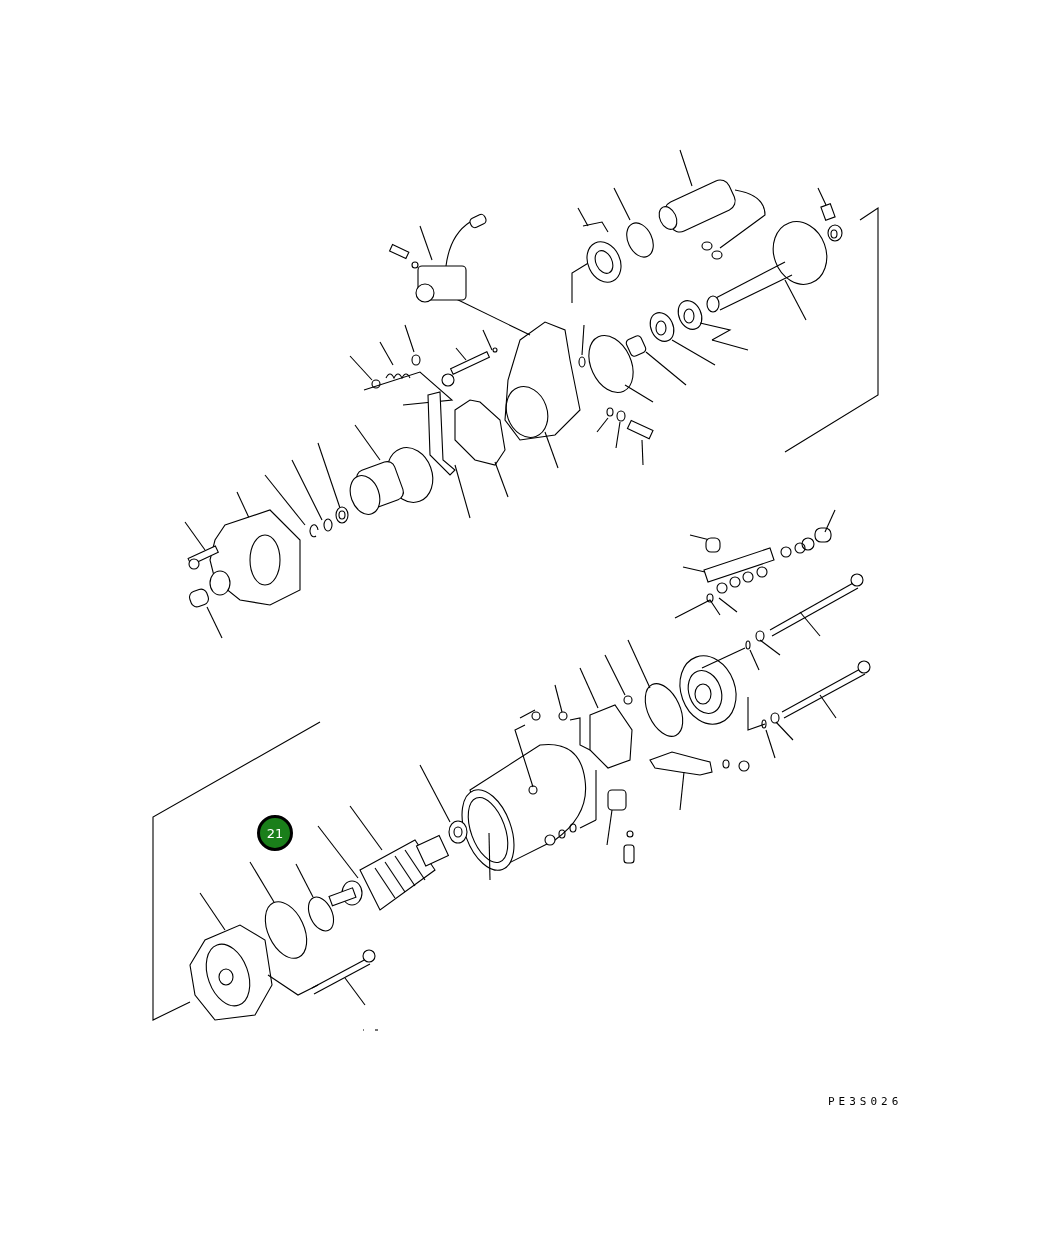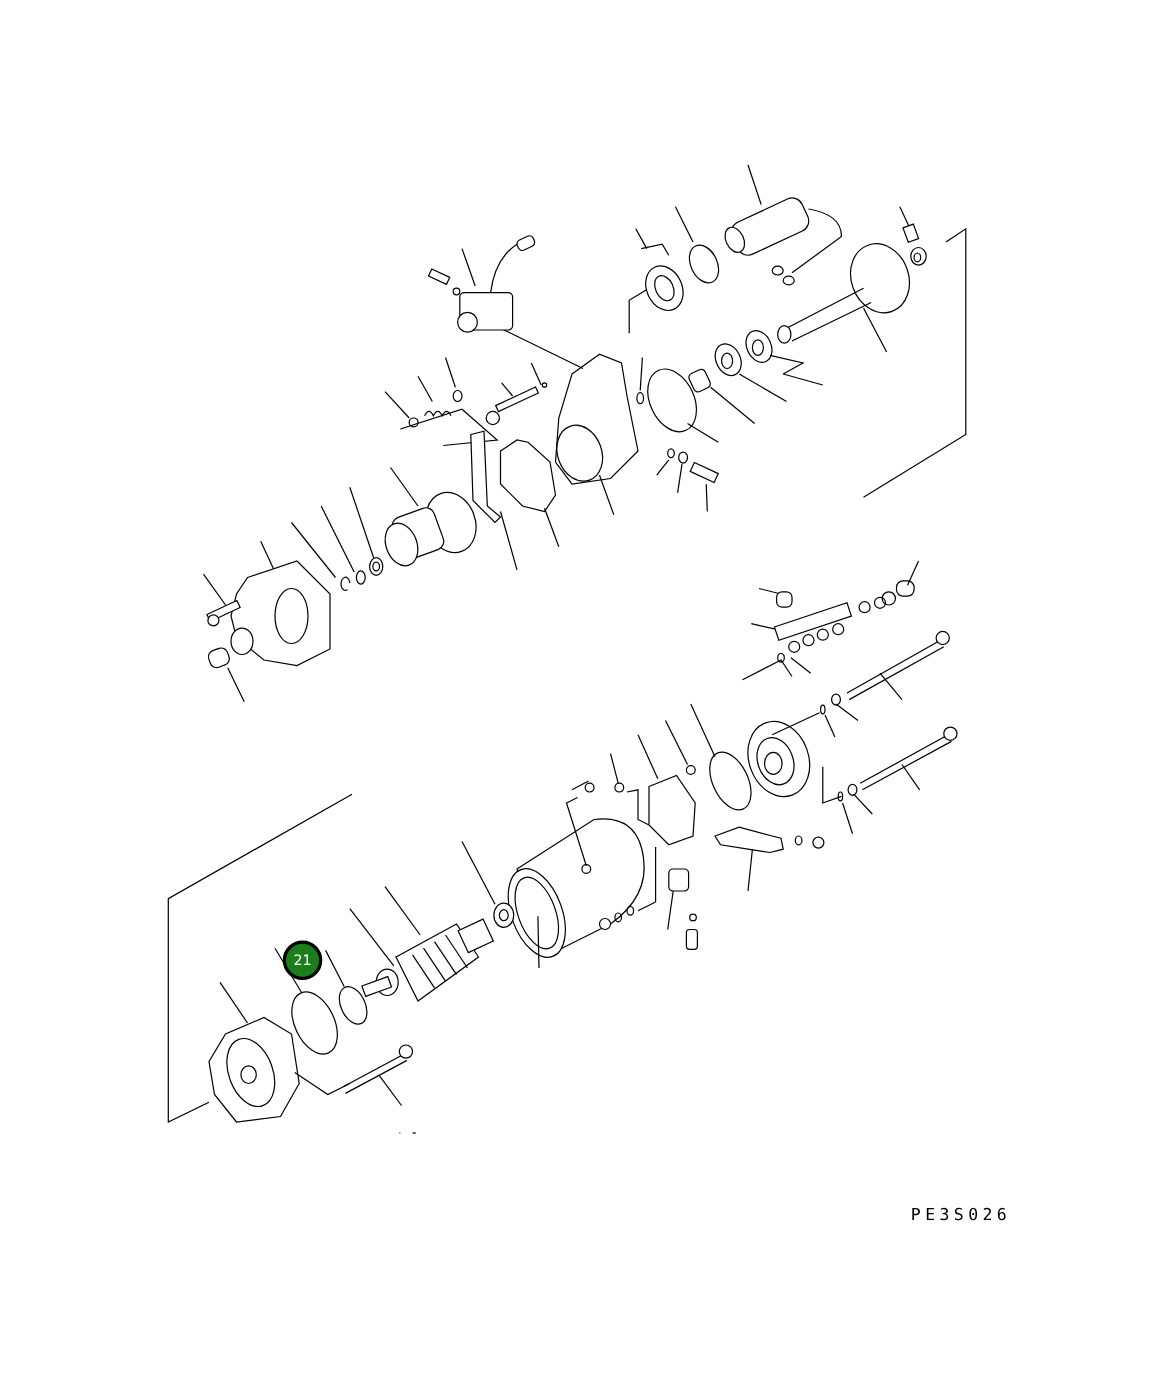--- a/index.html
+++ b/index.html
@@ -2,21 +2,21 @@
 <html><head>
 <meta charset="utf-8">
 <style>
   html, body { margin: 0; padding: 0; background: #ffffff; }
   body { width: 1047px; height: 1255px; position: relative; overflow: hidden; font-family: "DejaVu Sans", sans-serif; }
   #diagram { position: absolute; left: 0; top: 0; width: 1047px; height: 1255px; }
   #diagram * { vector-effect: non-scaling-stroke; }
   .ln { stroke: #000; stroke-width: 1.1; fill: none; }
   .pt { stroke: #000; stroke-width: 1.1; fill: #fff; }
   .callout { position: absolute; width: 36px; height: 36px; border-radius: 50%; background: #1a7f1a; border: 3px solid #000; color: #fff; font-family: "DejaVu Sans", sans-serif; font-size: 13px; display: flex; align-items: center; justify-content: center; cursor: pointer; box-sizing: border-box; }
-  .code { position: absolute; font-family: "DejaVu Sans Mono", monospace; font-size: 15px; letter-spacing: 4px; color: #000; }
+  .code { position: absolute; font-family: "DejaVu Sans Mono", monospace; font-size: 11px; letter-spacing: 4px; color: #000; }
 </style>
 </head>
 <body>
 
 <svg id="diagram" viewBox="0 0 1047 1255">
 
   <g>
     <polyline class="ln" points="860,220 878,208 878,395 785,452"></polyline>
     <polyline class="ln" points="572,303 572,273 590,262"></polyline>
   </g>
@@ -292,17 +292,17 @@
   <g>
     <polyline class="ln" points="320,722 153,817 153,1020 190,1002"></polyline>
   </g>
 
   <g>
     <line class="ln" x1="363" y1="1030" x2="364" y2="1030"></line>
     <line class="ln" x1="375" y1="1030" x2="378" y2="1030"></line>
   </g>
 </svg>
 
-<div class="callout" style="left:257px; top:855px;">
+<div class="callout" style="left:257px; top:815px;">
   <span>21</span>
 </div>
 
 <div class="code" style="left:828px; top:1095px;">PE3S026</div>
 
 </body></html>

